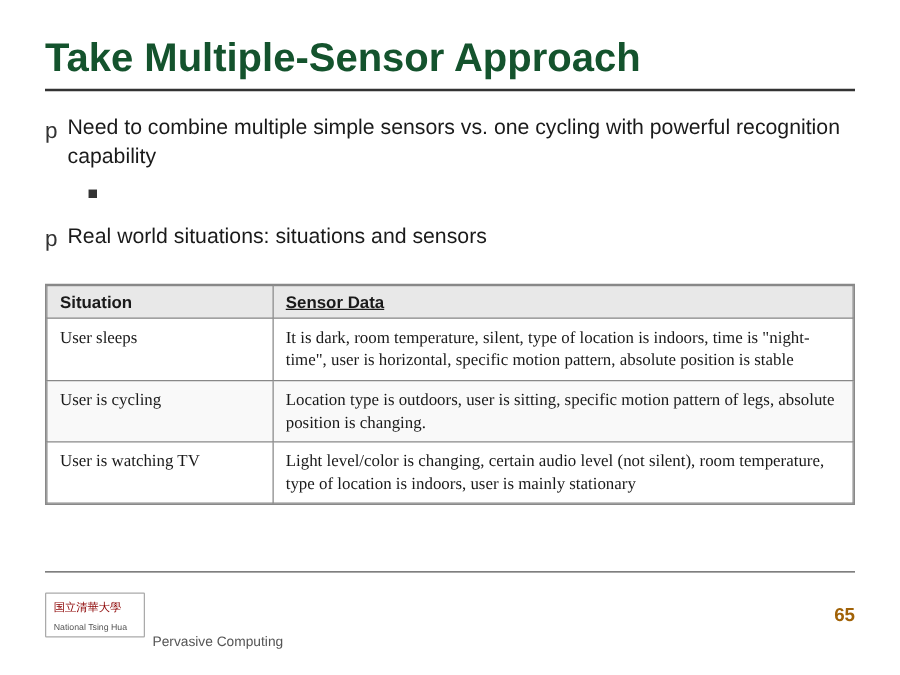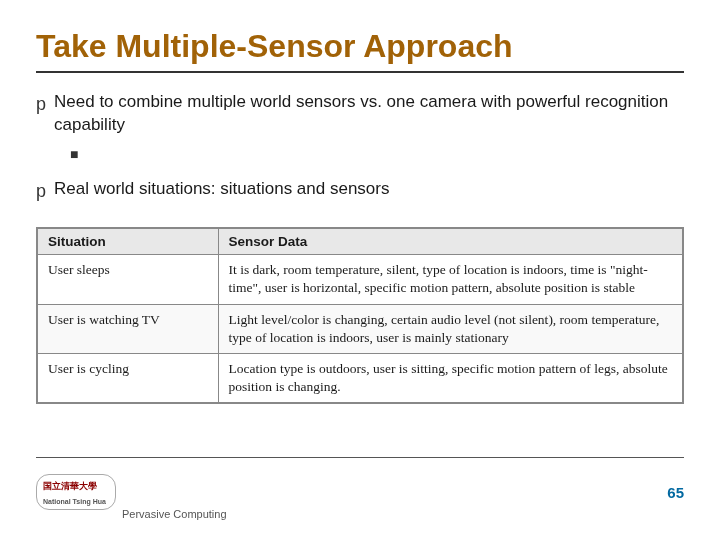--- a/index.html
+++ b/index.html
@@ -15,21 +15,21 @@
       width: 720px;
       height: 540px;
       background: #ffffff;
       padding: 28px 36px 20px 36px;
       display: flex;
       flex-direction: column;
     }
     .title {
       font-size: 32px;
       font-weight: bold;
-      color: #a16207;
+      color: #14532d;
       border-bottom: 2px solid #333;
       padding-bottom: 6px;
       margin-bottom: 18px;
     }
     .bullet-section {
       margin-bottom: 10px;
     }
     .bullet-main {
       display: flex;
       align-items: flex-start;
@@ -104,51 +104,51 @@
     }
     .logo-box {
       width: 80px;
       height: 36px;
       display: flex;
       align-items: center;
       justify-content: center;
       font-size: 11px;
       color: #555;
       border: 1px solid #aaa;
-      border-radius: 13px;
-      font-weight: bold;
+      border-radius: 1px;
     }
     .footer-text {
       font-size: 11px;
       color: #555;
       margin-top: 44px;
     }
     .page-num {
       font-size: 15px;
-      color: #0369a1;
+      color: #a16207;
       font-weight: bold;
     }
     .col-situation {
       width: 28%;
     }
     .col-sensor {
       width: 72%;
+      text-decoration: underline;
     }
   </style>
 </head>
 <body>
 
 <div class="slide">
 
   <div class="title">Take Multiple-Sensor Approach</div>
 
   <div class="bullet-section">
     <div class="bullet-main">
       <span class="bullet-icon">p</span>
-      <span>Need to combine multiple world sensors vs. one camera with powerful recognition capability</span>
+      <span>Need to combine multiple simple sensors vs. one cycling with powerful recognition capability</span>
     </div>
     <div class="bullet-sub">
       <span class="sub-icon">■</span>
     </div>
   </div>
 
   <div class="bullet-section">
     <div class="bullet-main">
       <span class="bullet-icon">p</span>
       <span>Real world situations: situations and sensors</span>
@@ -162,26 +162,26 @@
           <th class="col-situation">Situation</th>
           <th class="col-sensor">Sensor Data</th>
         </tr>
       </thead>
       <tbody>
         <tr>
           <td>User sleeps</td>
           <td>It is dark, room temperature, silent, type of location is indoors, time is "night-time", user is horizontal, specific motion pattern, absolute position is stable</td>
         </tr>
         <tr>
+          <td>User is cycling</td>
+          <td>Location type is outdoors, user is sitting, specific motion pattern of legs, absolute position is changing.</td>
+        </tr>
+        <tr>
           <td>User is watching TV</td>
           <td>Light level/color is changing, certain audio level (not silent), room temperature, type of location is indoors, user is mainly stationary</td>
-        </tr>
-        <tr>
-          <td>User is cycling</td>
-          <td>Location type is outdoors, user is sitting, specific motion pattern of legs, absolute position is changing.</td>
         </tr>
       </tbody>
     </table>
   </div>
 
   <div class="footer">
     <div class="footer-logo">
       <div class="logo-box">
         <svg width="70" height="32" viewBox="0 0 70 32">
 

